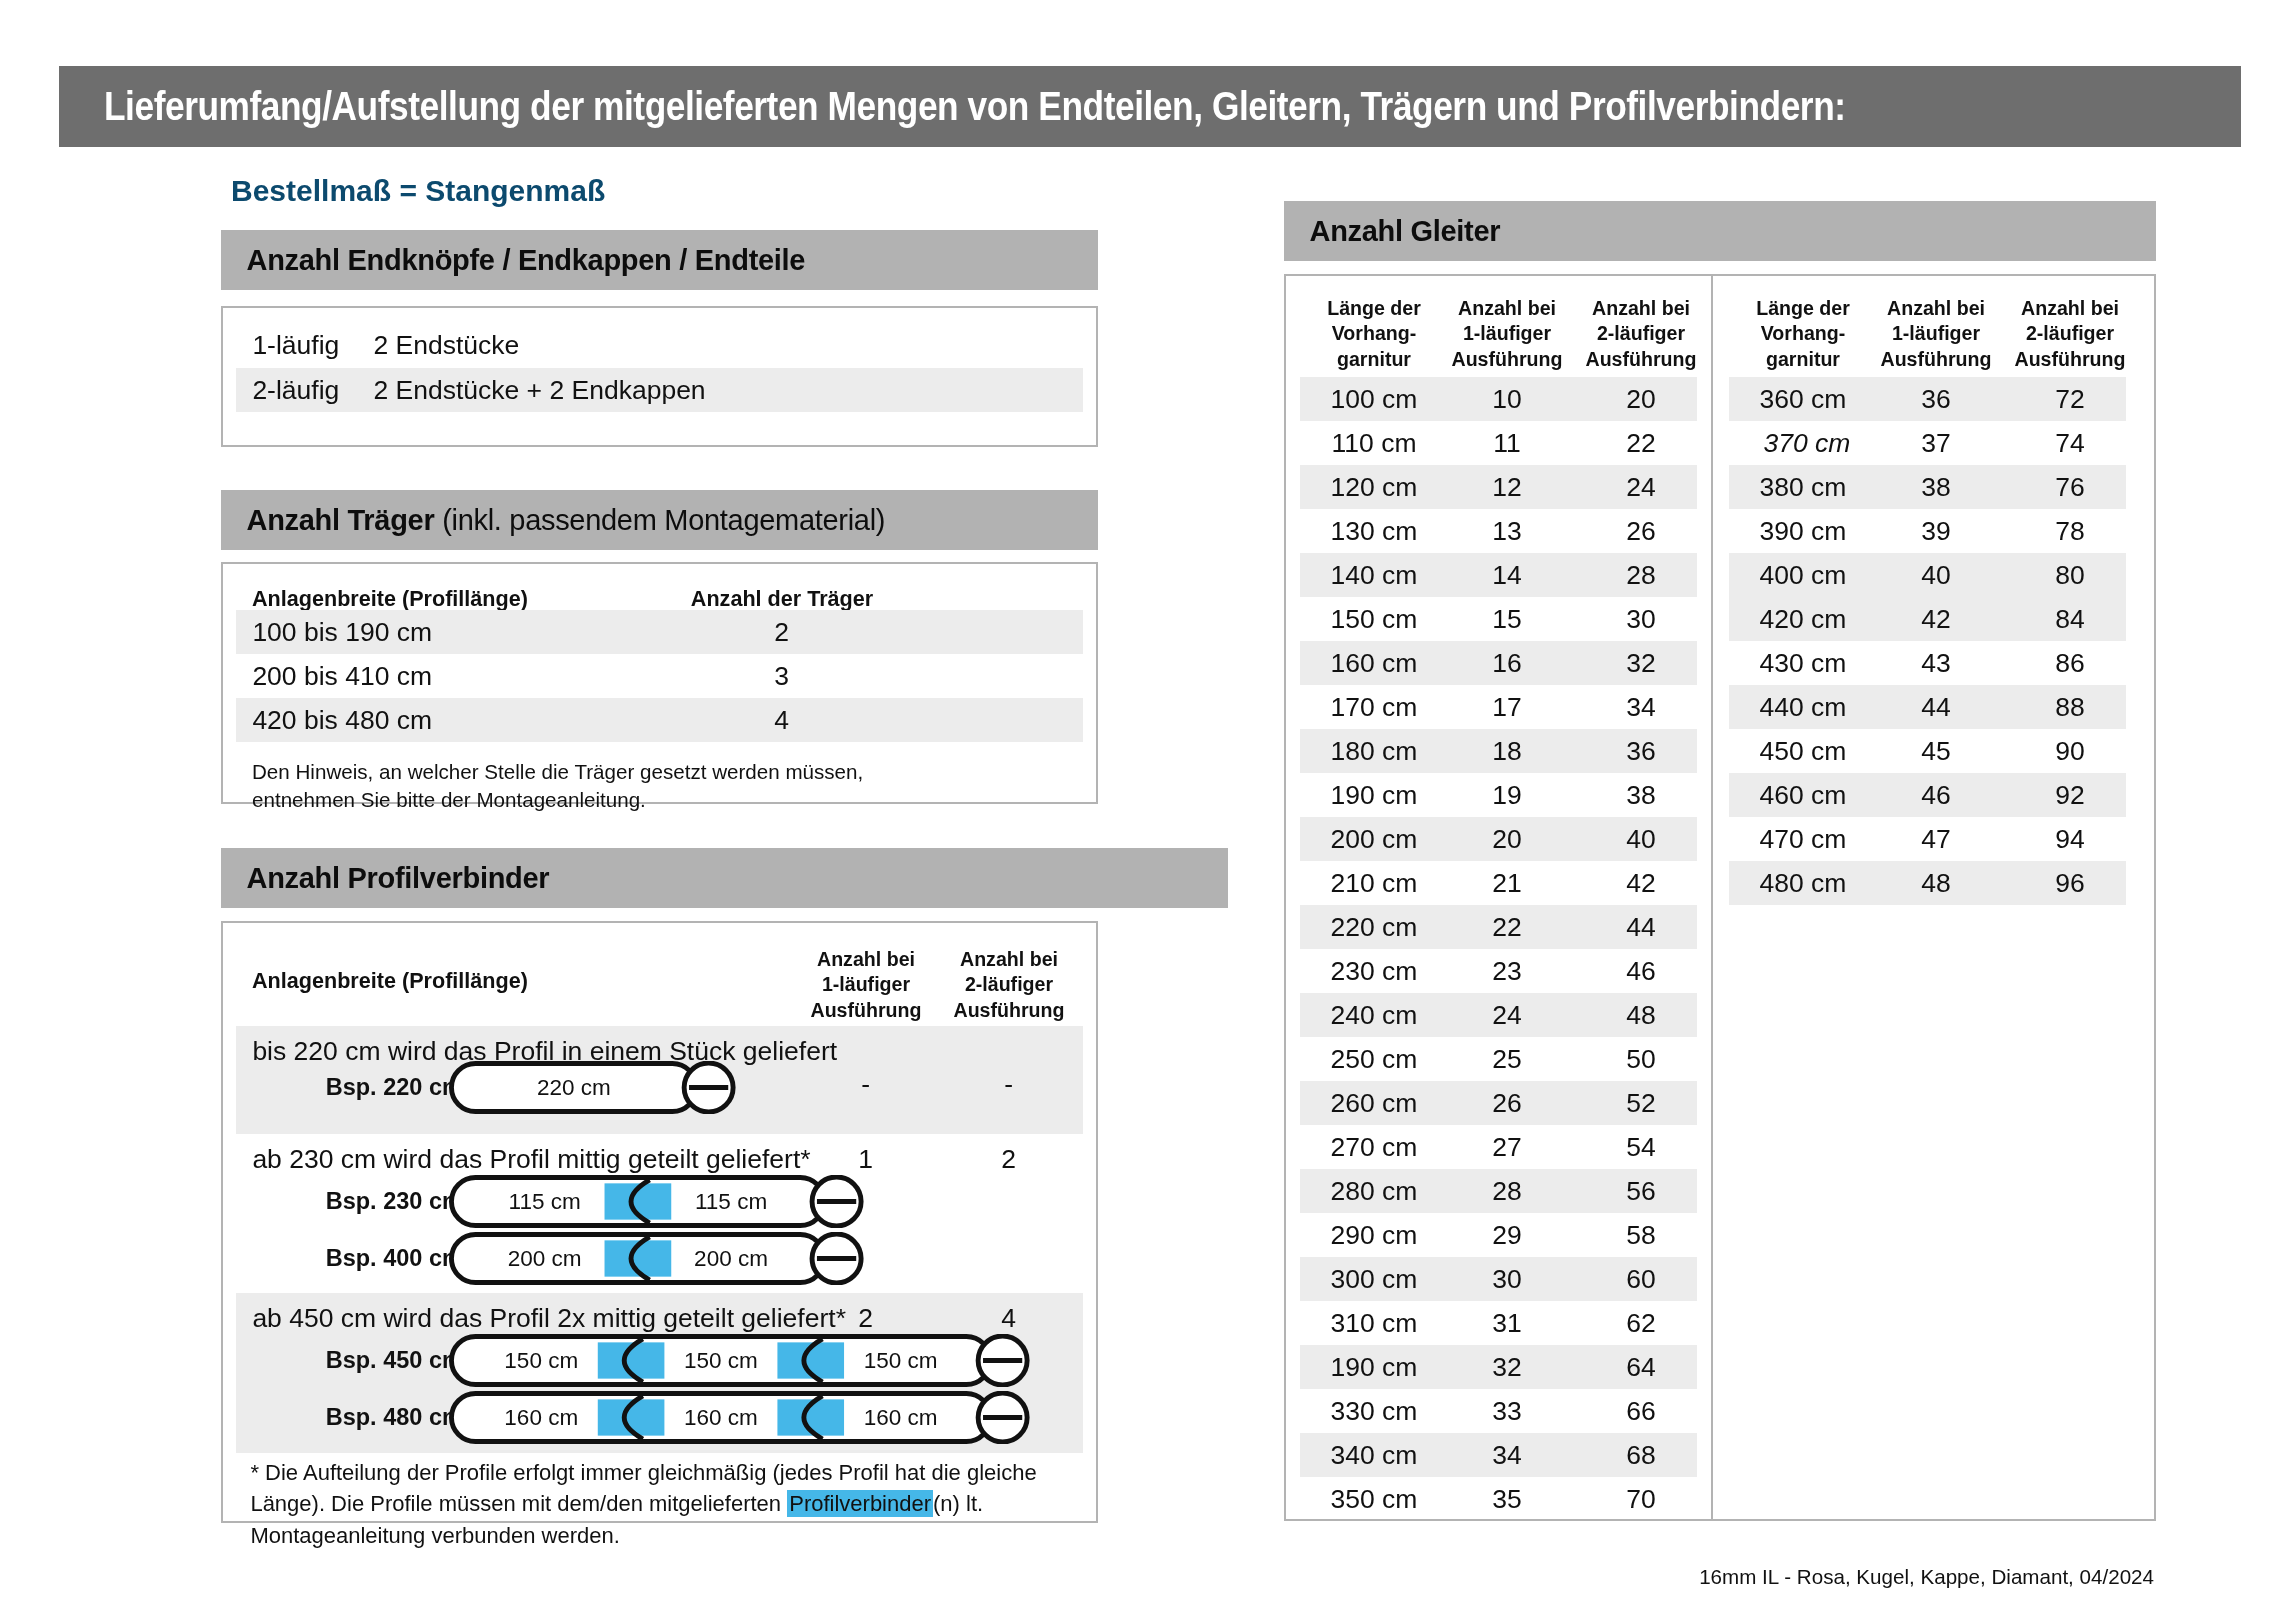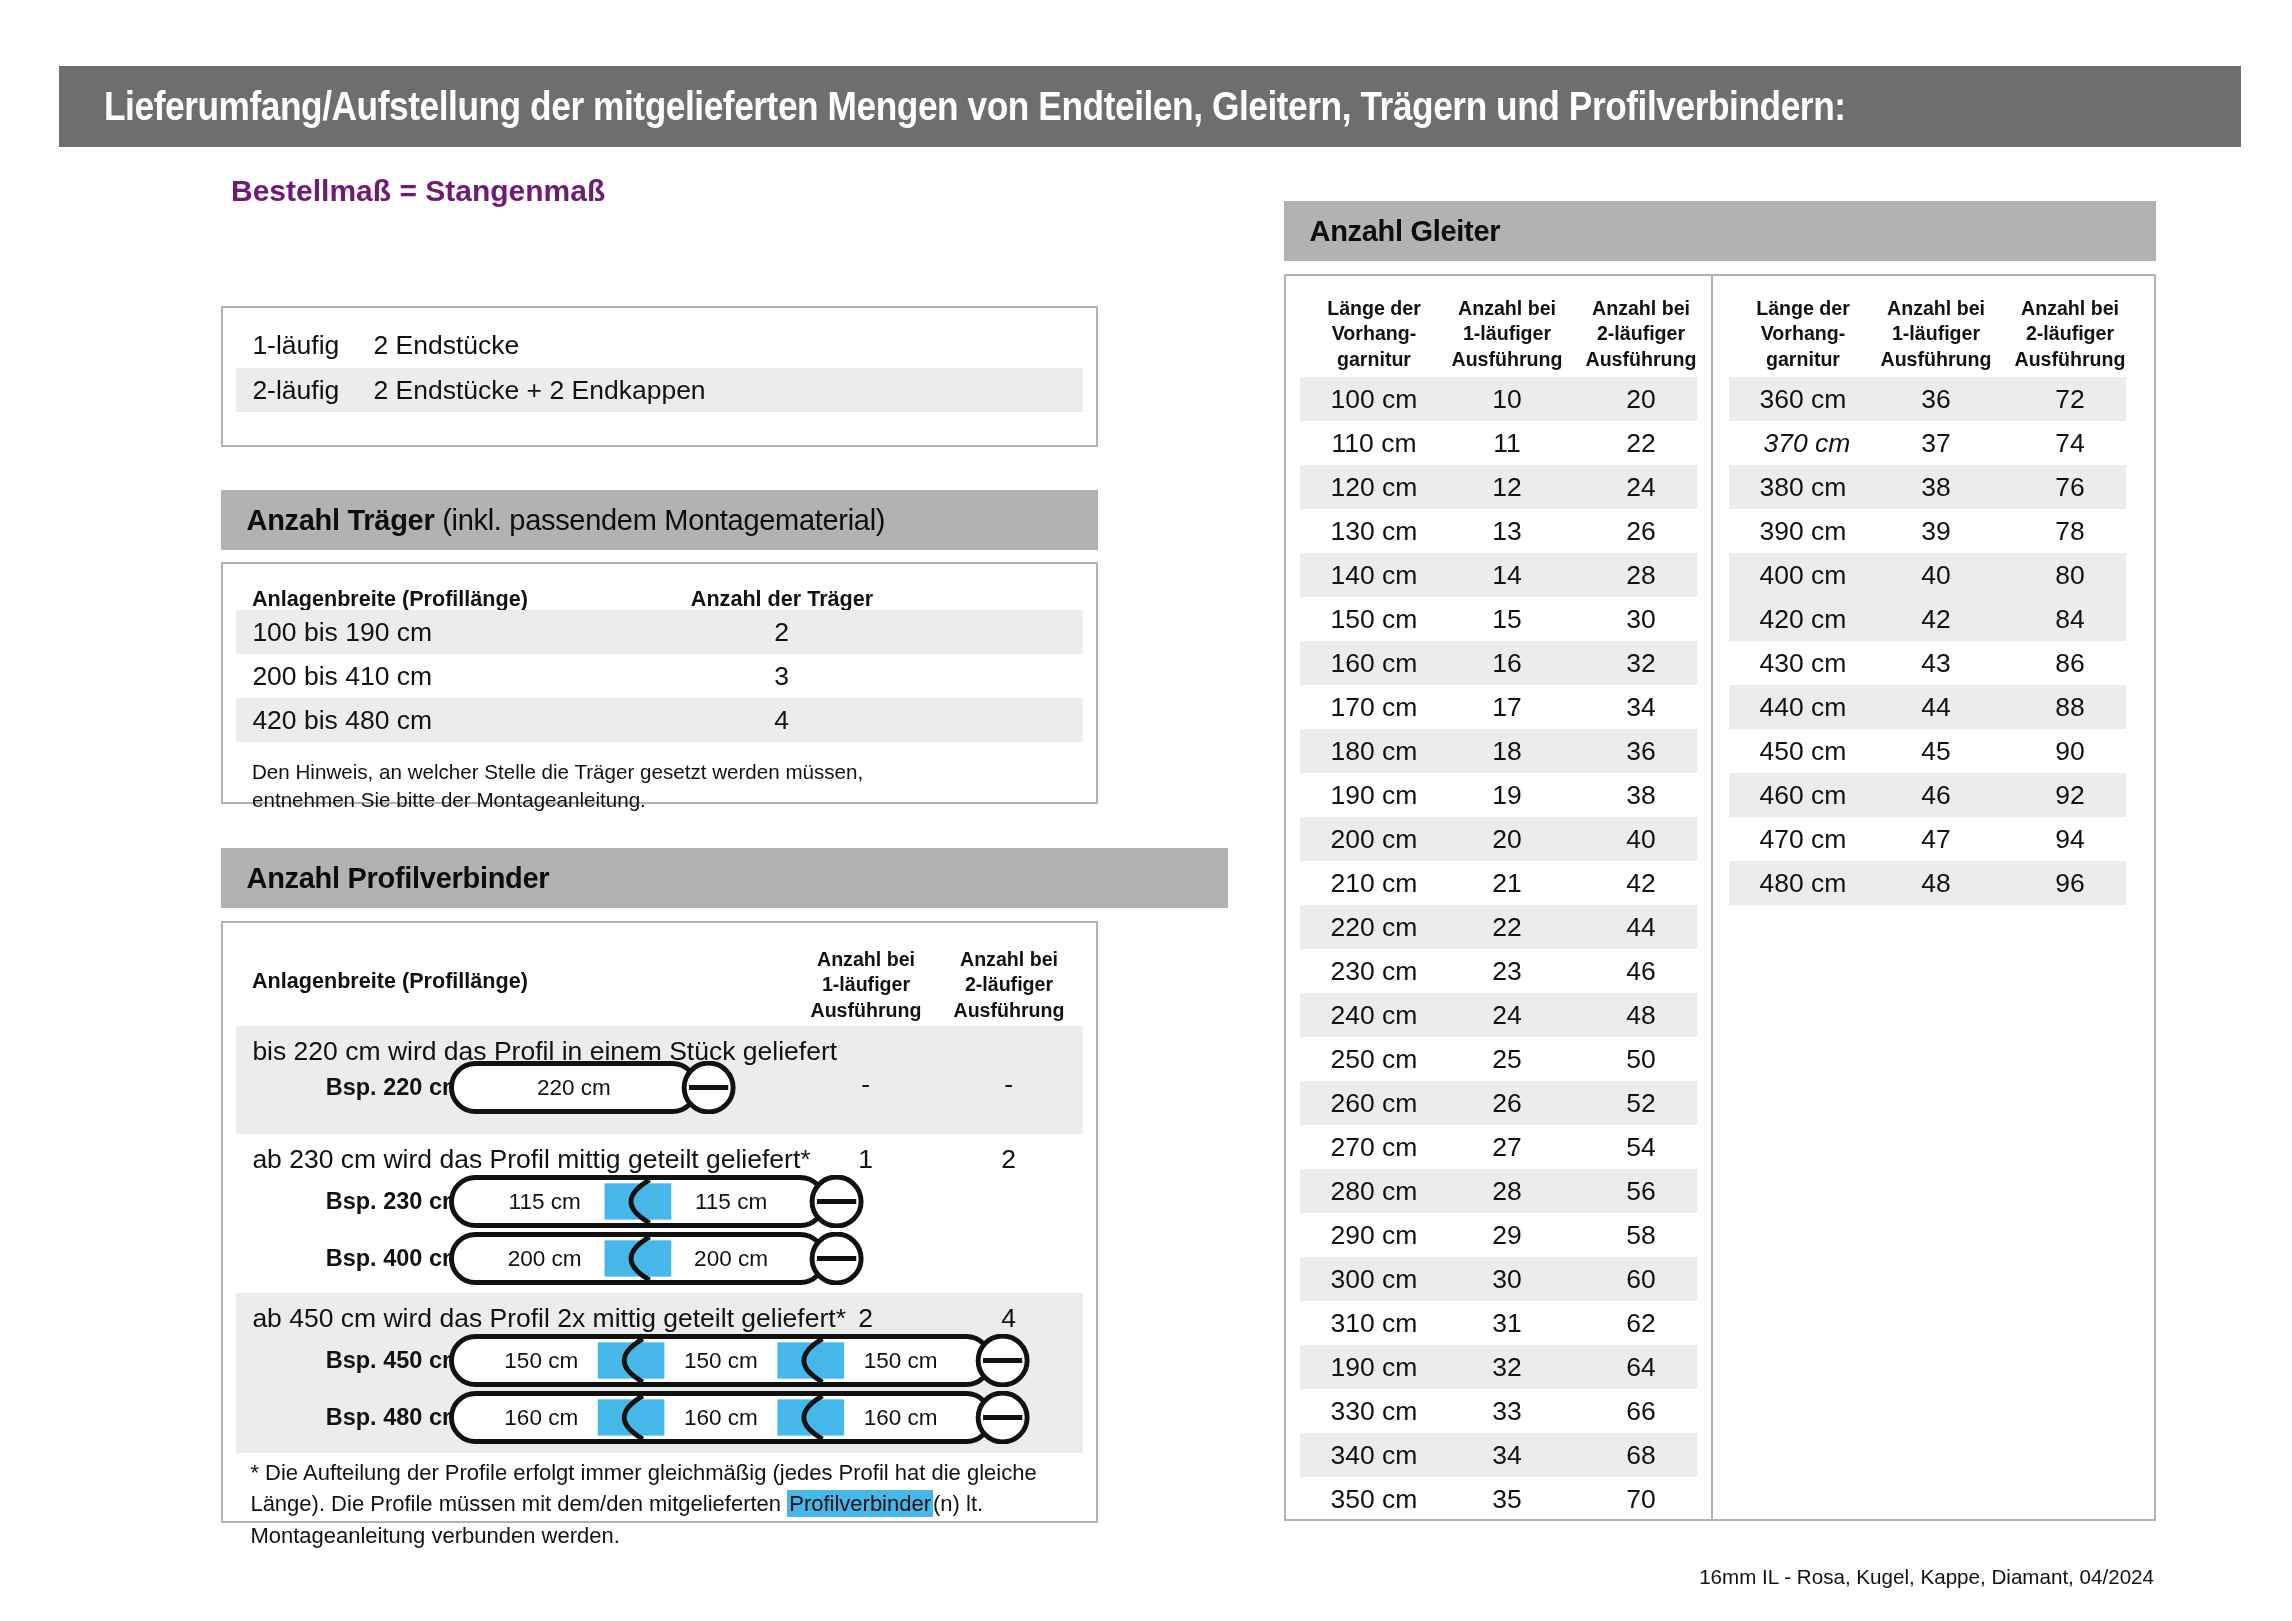--- a/index.html
+++ b/index.html
@@ -4,21 +4,21 @@
 <style>
   *{margin:0;padding:0;box-sizing:border-box}
   html,body{background:#fff}
   body{font-family:"Liberation Sans","DejaVu Sans",sans-serif;color:#111}
   .page{position:relative;width:2293px;height:1621px;background:#fff;overflow:hidden}
 
   
   .titlebar{position:absolute;left:59px;top:66px;width:2182px;height:81px;background:#6e6e6e;display:flex;align-items:center;padding-left:45px}
   .titlebar span{color:#fff;font-weight:bold;font-size:41px;letter-spacing:-0.5px;transform:scaleX(.86);transform-origin:left center;white-space:nowrap}
 
-  .subtitle{position:absolute;left:231px;top:174px;font-size:30px;font-weight:bold;color:#701a75}
+  .subtitle{position:absolute;left:231px;top:174px;font-size:30px;font-weight:bold;color:#0c4a6e}
 
   
   .bar{position:absolute;height:60px;background:#b2b2b2;display:flex;align-items:center;padding-left:25.5px;font-size:29px;font-weight:bold;color:#0d0d0d;letter-spacing:-0.3px;white-space:nowrap}
   .bar .normal{font-weight:normal;white-space:pre}
 
   
   .panel{position:absolute;background:#fff;border:2px solid #b3b3b3}
 
   
   .row{position:absolute;left:12.7px;right:12.7px;height:44px;display:flex;align-items:center;font-size:26.5px;padding-left:16.7px}
@@ -65,20 +65,23 @@
 <body>
 
 <div class="page">
 
   <div class="titlebar">
     <span>Lieferumfang/Aufstellung der mitgelieferten Mengen von Endteilen, Gleitern, Trägern und Profilverbindern:</span>
   </div>
 
   <div class="subtitle">Bestellmaß = Stangenmaß</div>
 
+  <div class="bar" style="left:221px;top:230px;width:877px">
+    <span>Anzahl Endknöpfe / Endkappen / Endteile</span>
+  </div>
   <div class="panel" style="left:221px;top:306px;width:877px;height:141px">
     <div class="row" style="top:15.7px">
       <span class="c1">1-läufig</span>
       <span>2 Endstücke</span>
     </div>
     <div class="row stripe" style="top:60px">
       <span class="c1">2-läufig</span>
       <span>2 Endstücke + 2 Endkappen</span>
     </div>
   </div>

